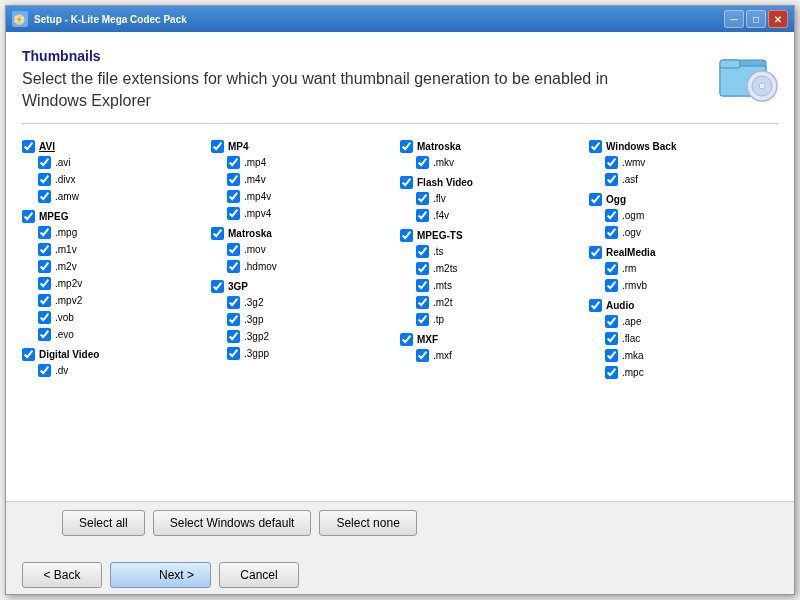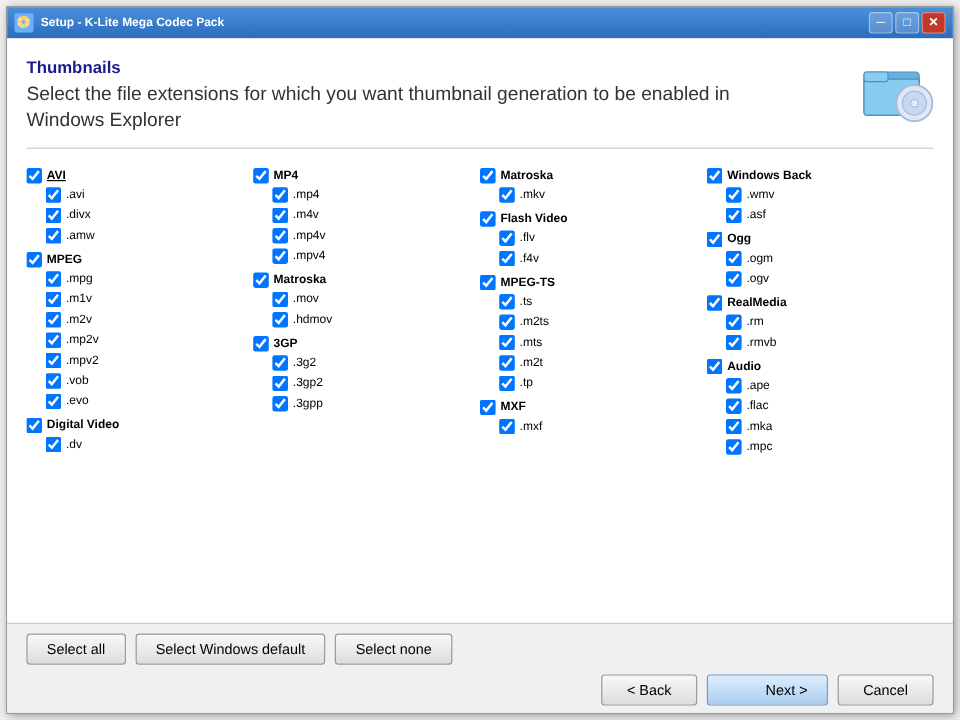--- a/index.html
+++ b/index.html
@@ -149,25 +149,26 @@
       background: #f0f0f0;
       border-top: 1px solid #ccc;
       display: flex;
       flex-direction: column;
       gap: 8px;
     }
     .select-buttons {
       display: flex;
       gap: 8px;
       justify-content: flex-start;
+      margin-left: 40px;
     }
     .nav-buttons {
       display: flex;
       gap: 8px;
-      justify-content: flex-end;
+      margin-top: 18px;
     }
     .btn {
       padding: 5px 16px;
       border: 1px solid #999;
       background: linear-gradient(to bottom, #f8f8f8, #ddd);
       cursor: pointer;
       font-size: 12px;
       border-radius: 3px;
       min-width: 80px;
     }
@@ -309,20 +310,24 @@
             <input type="checkbox" checked="" style="">
             <label>.hdmov</label>
           </div>
           <div class="group-label">
             <input type="checkbox" checked="" style="">
             <label>3GP</label>
           </div>
           <div class="check-item">
             <input type="checkbox" checked="" style="">
             <label>.3g2</label>
+          </div>
+          <div class="check-item">
+            <input type="checkbox" checked="" style="">
+            <label>.3gp</label>
           </div>
           <div class="check-item">
             <input type="checkbox" checked="" style="">
             <label>.3gp2</label>
           </div>
           <div class="check-item">
             <input type="checkbox" checked="" style="">
             <label>.3gpp</label>
           </div>
         </div>

